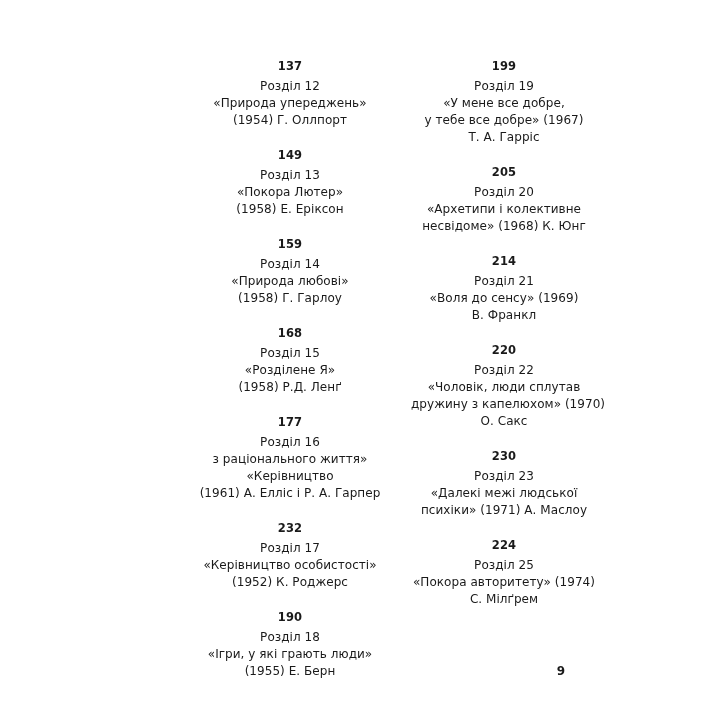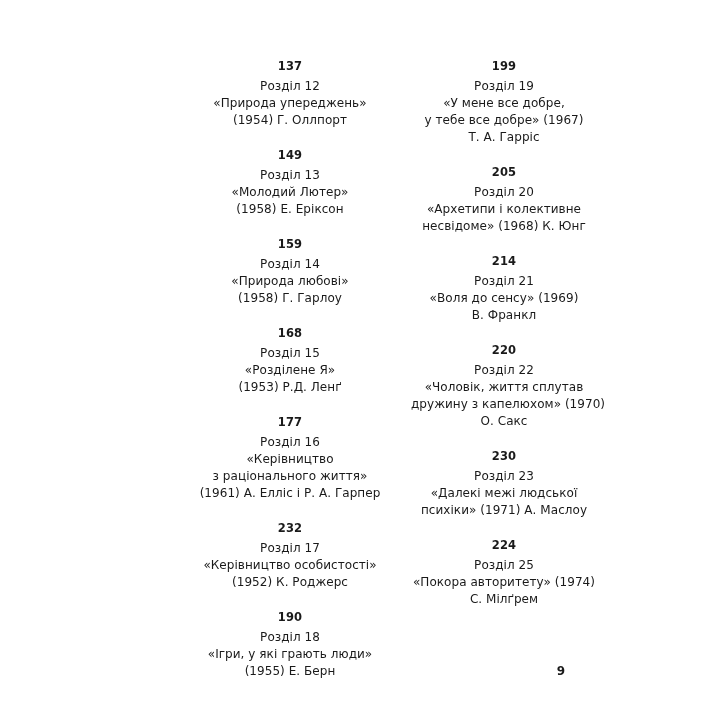--- a/index.html
+++ b/index.html
@@ -70,40 +70,40 @@
     <div class="column">
         <div class="entry">
           <div class="entry-page">137</div>
           <div class="entry-line">Розділ 12</div>
           <div class="entry-line">«Природа упереджень»</div>
           <div class="entry-line">(1954) Г. Оллпорт</div>
         </div>
         <div class="entry">
           <div class="entry-page">149</div>
           <div class="entry-line">Розділ 13</div>
-          <div class="entry-line">«Молодий Лютер»</div>
+          <div class="entry-line">«Покора Лютер»</div>
           <div class="entry-line">(1958) Е. Еріксон</div>
         </div>
         <div class="entry">
           <div class="entry-page">159</div>
           <div class="entry-line">Розділ 14</div>
           <div class="entry-line">«Природа любові»</div>
           <div class="entry-line">(1958) Г. Гарлоу</div>
         </div>
         <div class="entry">
           <div class="entry-page">168</div>
           <div class="entry-line">Розділ 15</div>
           <div class="entry-line">«Розділене Я»</div>
-          <div class="entry-line">(1953) Р.Д. Ленґ</div>
+          <div class="entry-line">(1958) Р.Д. Ленґ</div>
         </div>
         <div class="entry">
           <div class="entry-page">177</div>
           <div class="entry-line">Розділ 16</div>
+          <div class="entry-line">з раціонального життя»</div>
           <div class="entry-line">«Керівництво</div>
-          <div class="entry-line">з раціонального життя»</div>
           <div class="entry-line">(1961) А. Елліс і Р. А. Гарпер</div>
         </div>
         <div class="entry">
           <div class="entry-page">232</div>
           <div class="entry-line">Розділ 17</div>
           <div class="entry-line">«Керівництво особистості»</div>
           <div class="entry-line">(1952) К. Роджерс</div>
         </div>
         <div class="entry">
           <div class="entry-page">190</div>
@@ -128,21 +128,21 @@
         </div>
         <div class="entry">
           <div class="entry-page">214</div>
           <div class="entry-line">Розділ 21</div>
           <div class="entry-line">«Воля до сенсу» (1969)</div>
           <div class="entry-line">В. Франкл</div>
         </div>
         <div class="entry">
           <div class="entry-page">220</div>
           <div class="entry-line">Розділ 22</div>
-          <div class="entry-line">«Чоловік, життя сплутав</div>
+          <div class="entry-line">«Чоловік, люди сплутав</div>
           <div class="entry-line">дружину з капелюхом» (1970)</div>
           <div class="entry-line">О. Сакс</div>
         </div>
         <div class="entry">
           <div class="entry-page">230</div>
           <div class="entry-line">Розділ 23</div>
           <div class="entry-line">«Далекі межі людської</div>
           <div class="entry-line">психіки» (1971) А. Маслоу</div>
         </div>
         <div class="entry">

